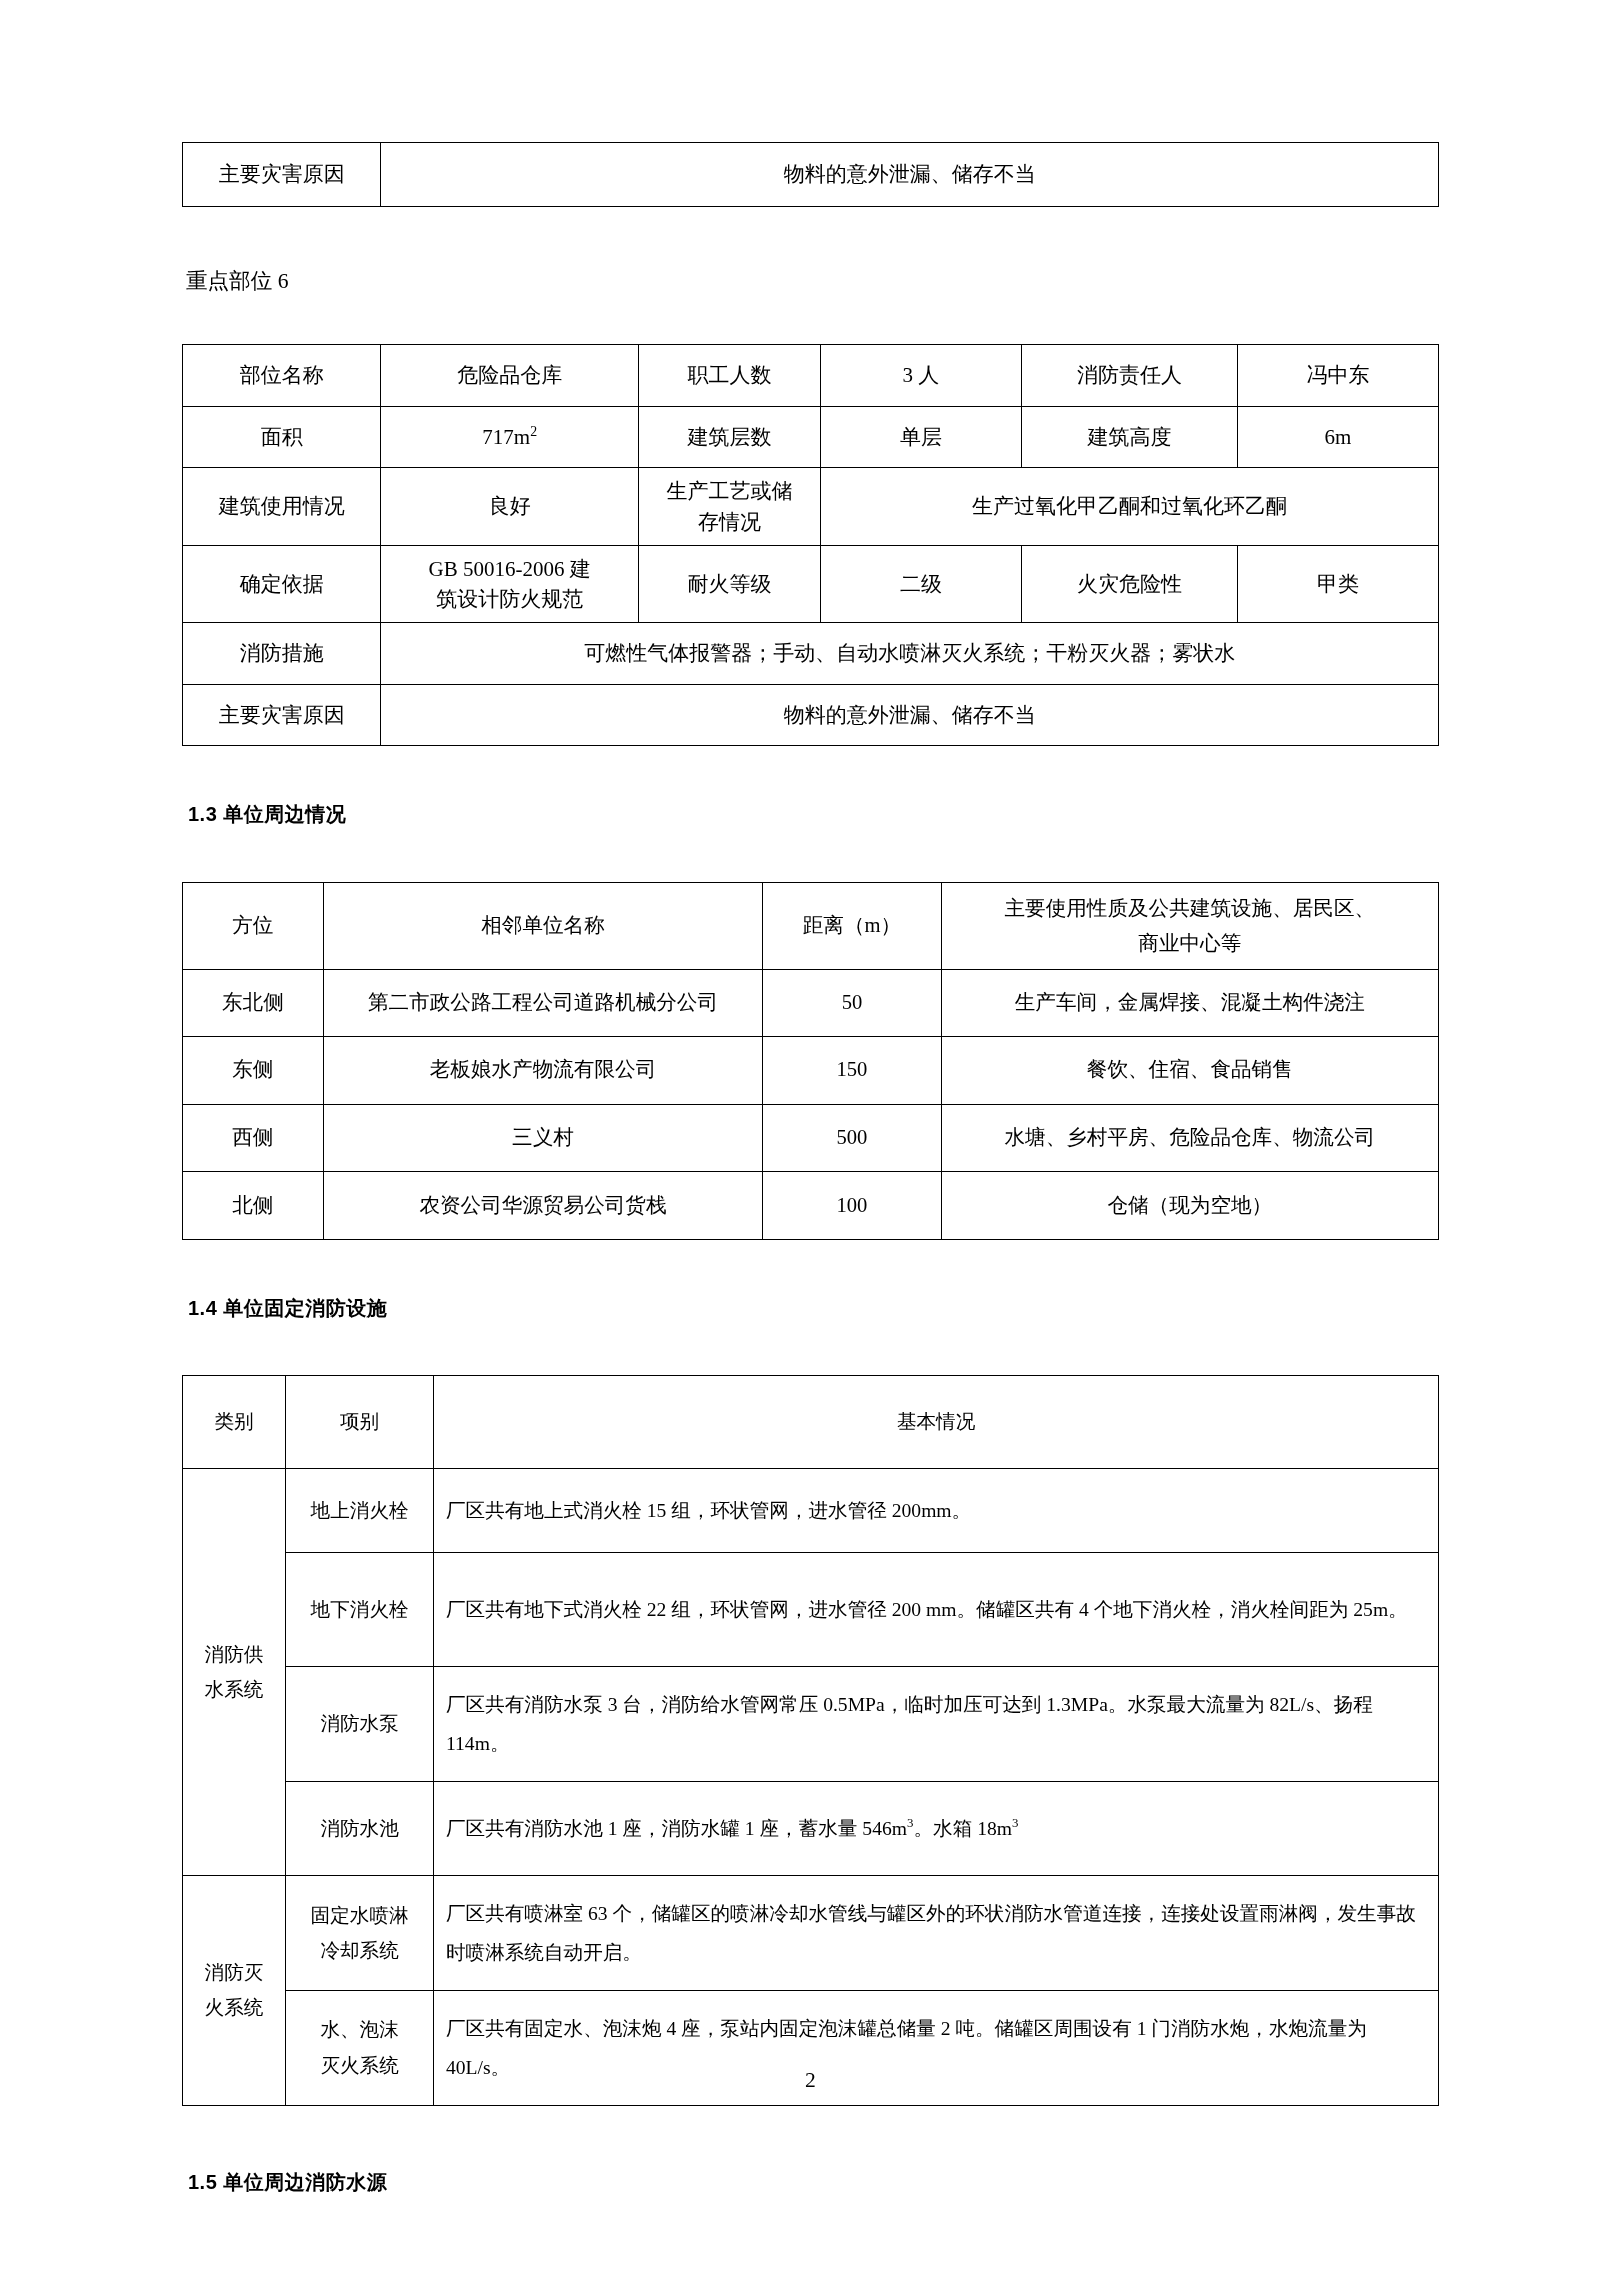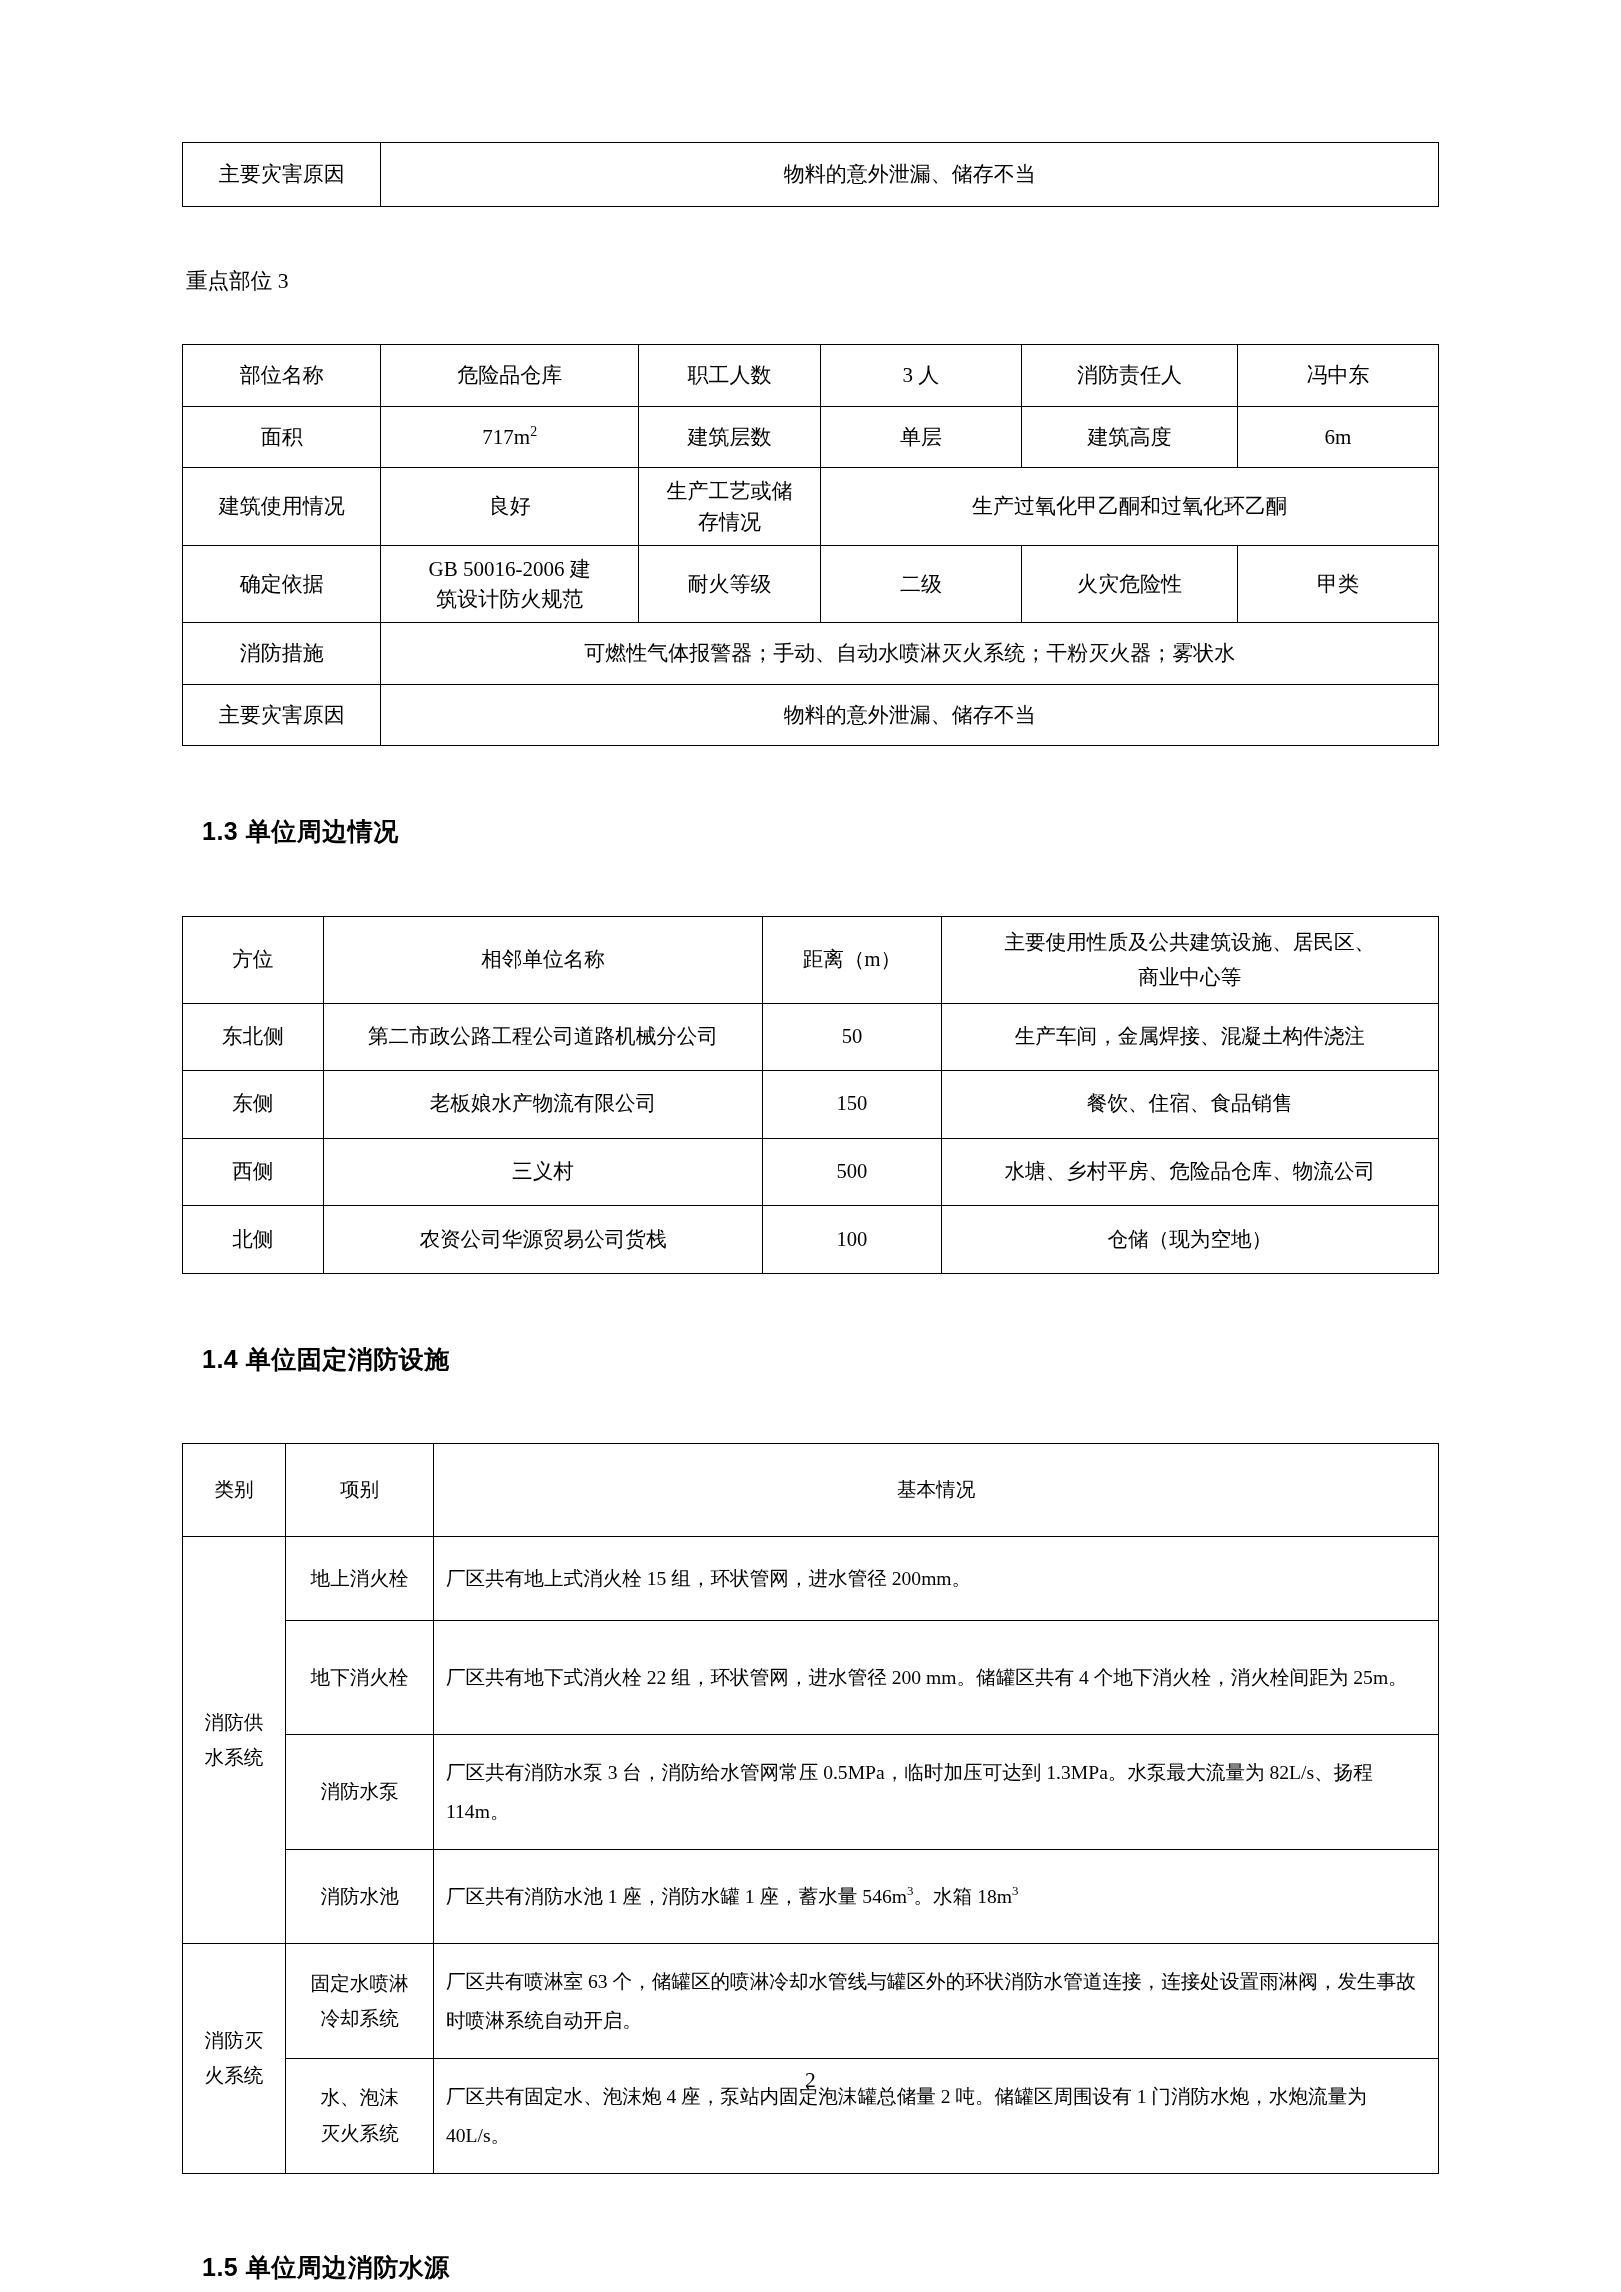--- a/index.html
+++ b/index.html
@@ -52,23 +52,23 @@
 
   .label-line {
     font-size: 21.6px;
     font-family: "Liberation Serif", "DejaVu Serif", serif;
     padding-left: 3.9px;
     margin: 0;
   }
 
   h3.section-head {
     font-family: "Liberation Sans", "DejaVu Sans", sans-serif;
-    font-size: 25px;
+    font-size: 20px;
     font-weight: bold;
-    margin: 18px;
+    margin: 4px;
     padding: 0 0 0 2px;
     letter-spacing: 0.5px;
   }
 
   
   .tbl-kp td { height: 45px; }
 
   
   .tbl-sur td { height: 51px; font-size: 20.6px; }
   .tbl-sur .hdr-cell { line-height: 1.7; }
@@ -112,21 +112,21 @@
       <tbody>
         <tr>
           <td>主要灾害原因</td>
           <td>物料的意外泄漏、储存不当</td>
         </tr>
       </tbody>
     </table>
 
     <div class="spacer-60"></div>
 
-    <p class="label-line">重点部位 3</p>
+    <p class="label-line">重点部位 6</p>
 
     <div class="spacer-26"></div>
 
     <table class="tbl-kp">
       <colgroup>
         <col style="width:15.8%">
           <col style="width:20.5%">
           <col style="width:14.5%">
         <col style="width:16.0%">
           <col style="width:17.2%">

